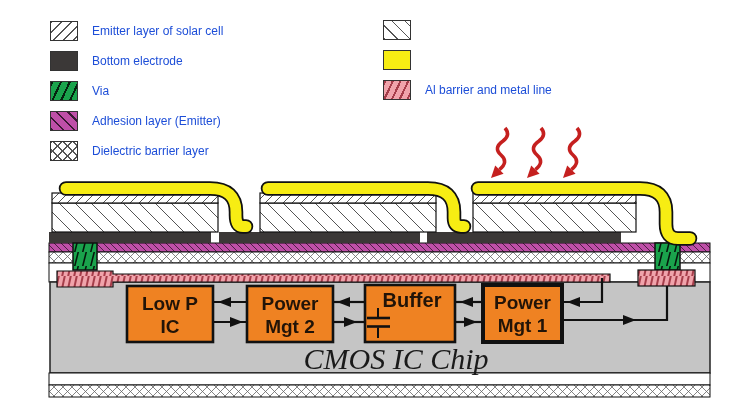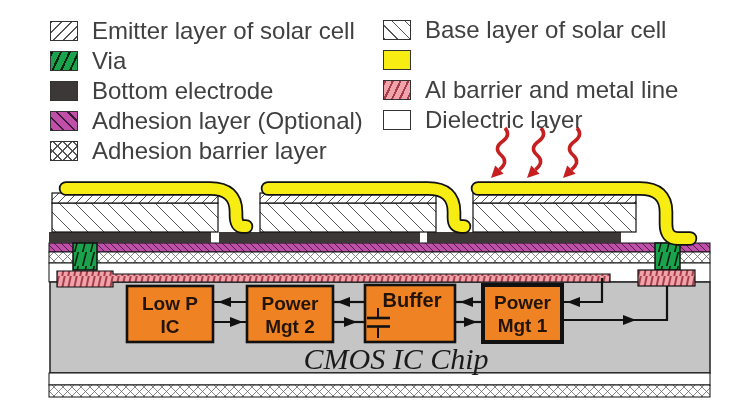--- a/index.html
+++ b/index.html
@@ -5,21 +5,21 @@
   html,body{margin:0;padding:0;background:#fff;}
   body{width:750px;height:409px;position:relative;overflow:hidden;
        font-family:"Liberation Sans", sans-serif;}
   .stage{position:absolute;left:0;top:0;width:750px;height:409px;}
   
   .legend-col{position:absolute;display:flex;flex-direction:column;}
   .legend-col.left{left:50px;top:20px;}
   .legend-col.right{left:383px;top:19px;}
   .legend-row{display:flex;align-items:center;height:22px;margin-bottom:8px;}
   .swatch{width:28px;height:20px;border:1px solid #333;box-sizing:border-box;flex:0 0 auto;}
-  .legend-label{margin-left:14px;font-size:24px;color:#404040;white-space:nowrap;line-height:22px;}
+  .legend-label{margin-left:14px;font-size:12px;color:#1d4ed8;white-space:nowrap;line-height:22px;}
   .sw-emitter{background:repeating-linear-gradient(135deg,#555 0 1px,transparent 1px 7px) #fff;}
   .sw-via{background:repeating-linear-gradient(115deg,rgba(0,0,0,.8) 0 2px,transparent 2px 8px) #1aa34c;}
   .sw-bottom{background:#3b3837;}
   .sw-adhesion{background:repeating-linear-gradient(45deg,rgba(0,0,0,.7) 0 1.5px,transparent 1.5px 8px) #bf4fa8;}
   .sw-diffusion{background:repeating-linear-gradient(45deg,#555 0 1px,transparent 1px 7px),
                 repeating-linear-gradient(135deg,#555 0 1px,transparent 1px 7px),#fff;}
   .sw-base{background:repeating-linear-gradient(45deg,#555 0 1px,transparent 1px 9px) #fff;}
   .sw-topel{background:#f7ed13;}
   .sw-bondpad{background:repeating-linear-gradient(115deg,#a63d4a 0 2px,transparent 2px 7px) #f0a3ab;}
   .sw-dielectric{background:#fff;}
@@ -177,46 +177,41 @@
 
   <text x="396" y="369" font-family="Liberation Serif, serif" font-style="italic" font-size="30" fill="#1a1a1a" text-anchor="middle">CMOS IC Chip</text>
 </svg>
 
 <div class="legend-col left">
   <div class="legend-row">
     <span class="swatch sw-emitter"></span>
     <span class="legend-label">Emitter layer of solar cell</span>
   </div>
   <div class="legend-row">
+    <span class="swatch sw-bottom"></span>
+    <span class="legend-label">Bottom electrode</span>
+  </div>
+  <div class="legend-row">
     <span class="swatch sw-via"></span>
     <span class="legend-label">Via</span>
   </div>
   <div class="legend-row">
-    <span class="swatch sw-bottom"></span>
-    <span class="legend-label">Bottom electrode</span>
-  </div>
-  <div class="legend-row">
     <span class="swatch sw-adhesion"></span>
-    <span class="legend-label">Adhesion layer (Optional)</span>
+    <span class="legend-label">Adhesion layer (Emitter)</span>
   </div>
   <div class="legend-row">
     <span class="swatch sw-diffusion"></span>
-    <span class="legend-label">Adhesion barrier layer</span>
+    <span class="legend-label">Dielectric barrier layer</span>
   </div>
 </div>
 
 <div class="legend-col right">
   <div class="legend-row">
     <span class="swatch sw-base"></span>
-    <span class="legend-label">Base layer of solar cell</span>
   </div>
   <div class="legend-row">
     <span class="swatch sw-topel"></span>
   </div>
   <div class="legend-row">
     <span class="swatch sw-bondpad"></span>
     <span class="legend-label">Al barrier and metal line</span>
   </div>
-  <div class="legend-row">
-    <span class="swatch sw-dielectric"></span>
-    <span class="legend-label">Dielectric layer</span>
-  </div>
 </div>
 
 </body></html>

